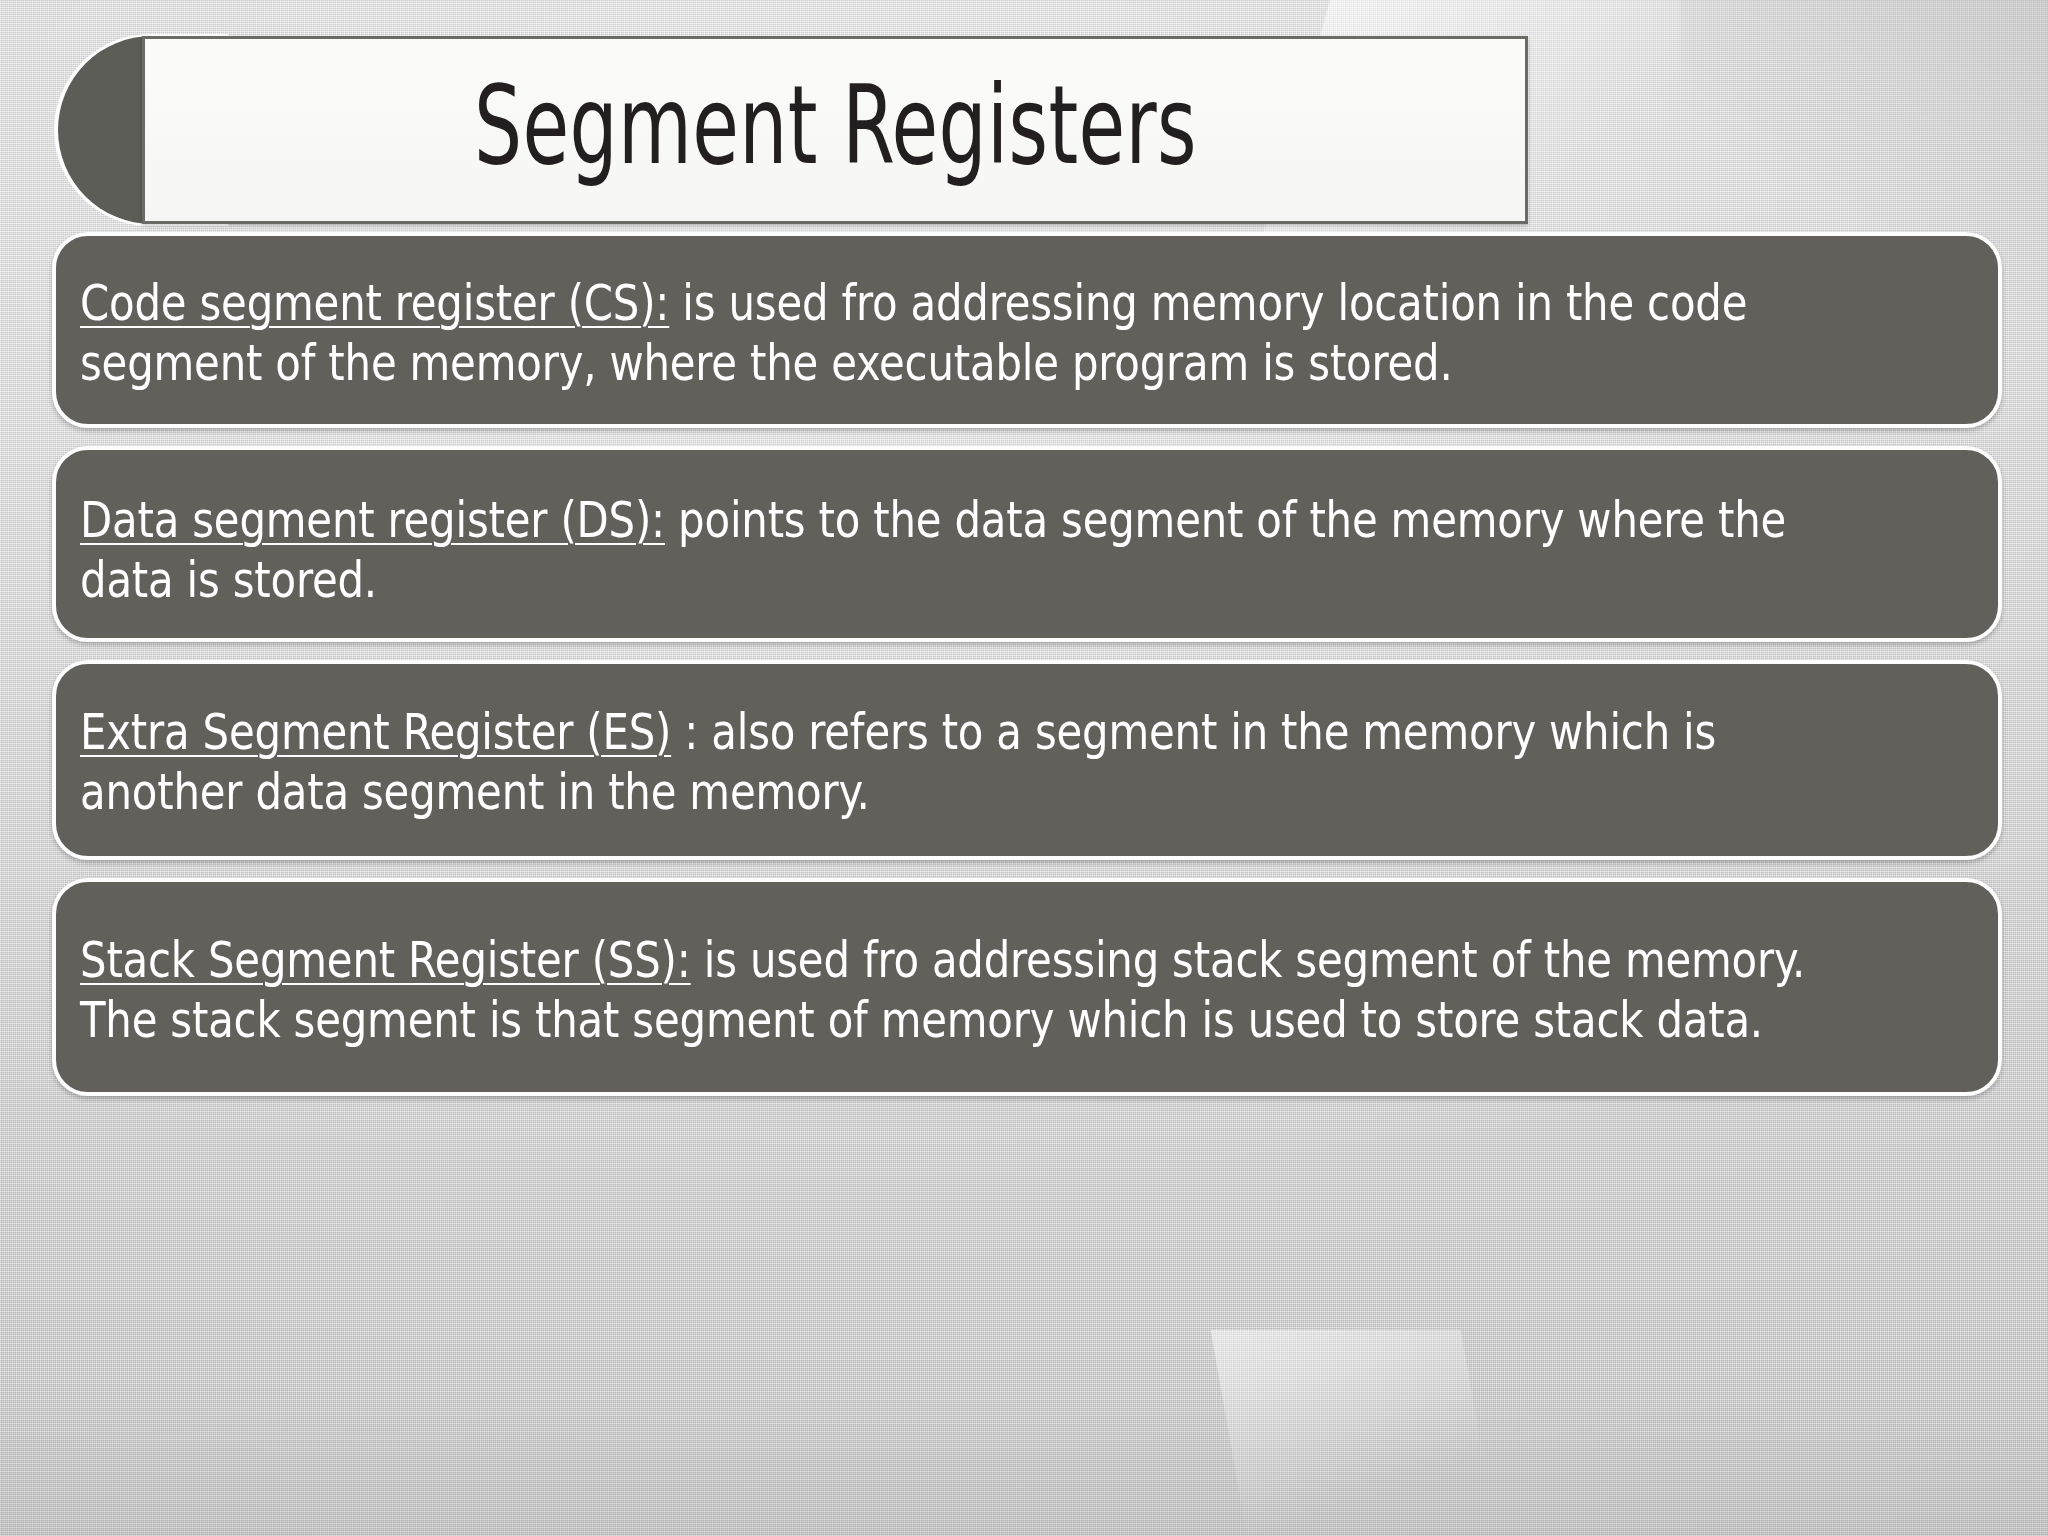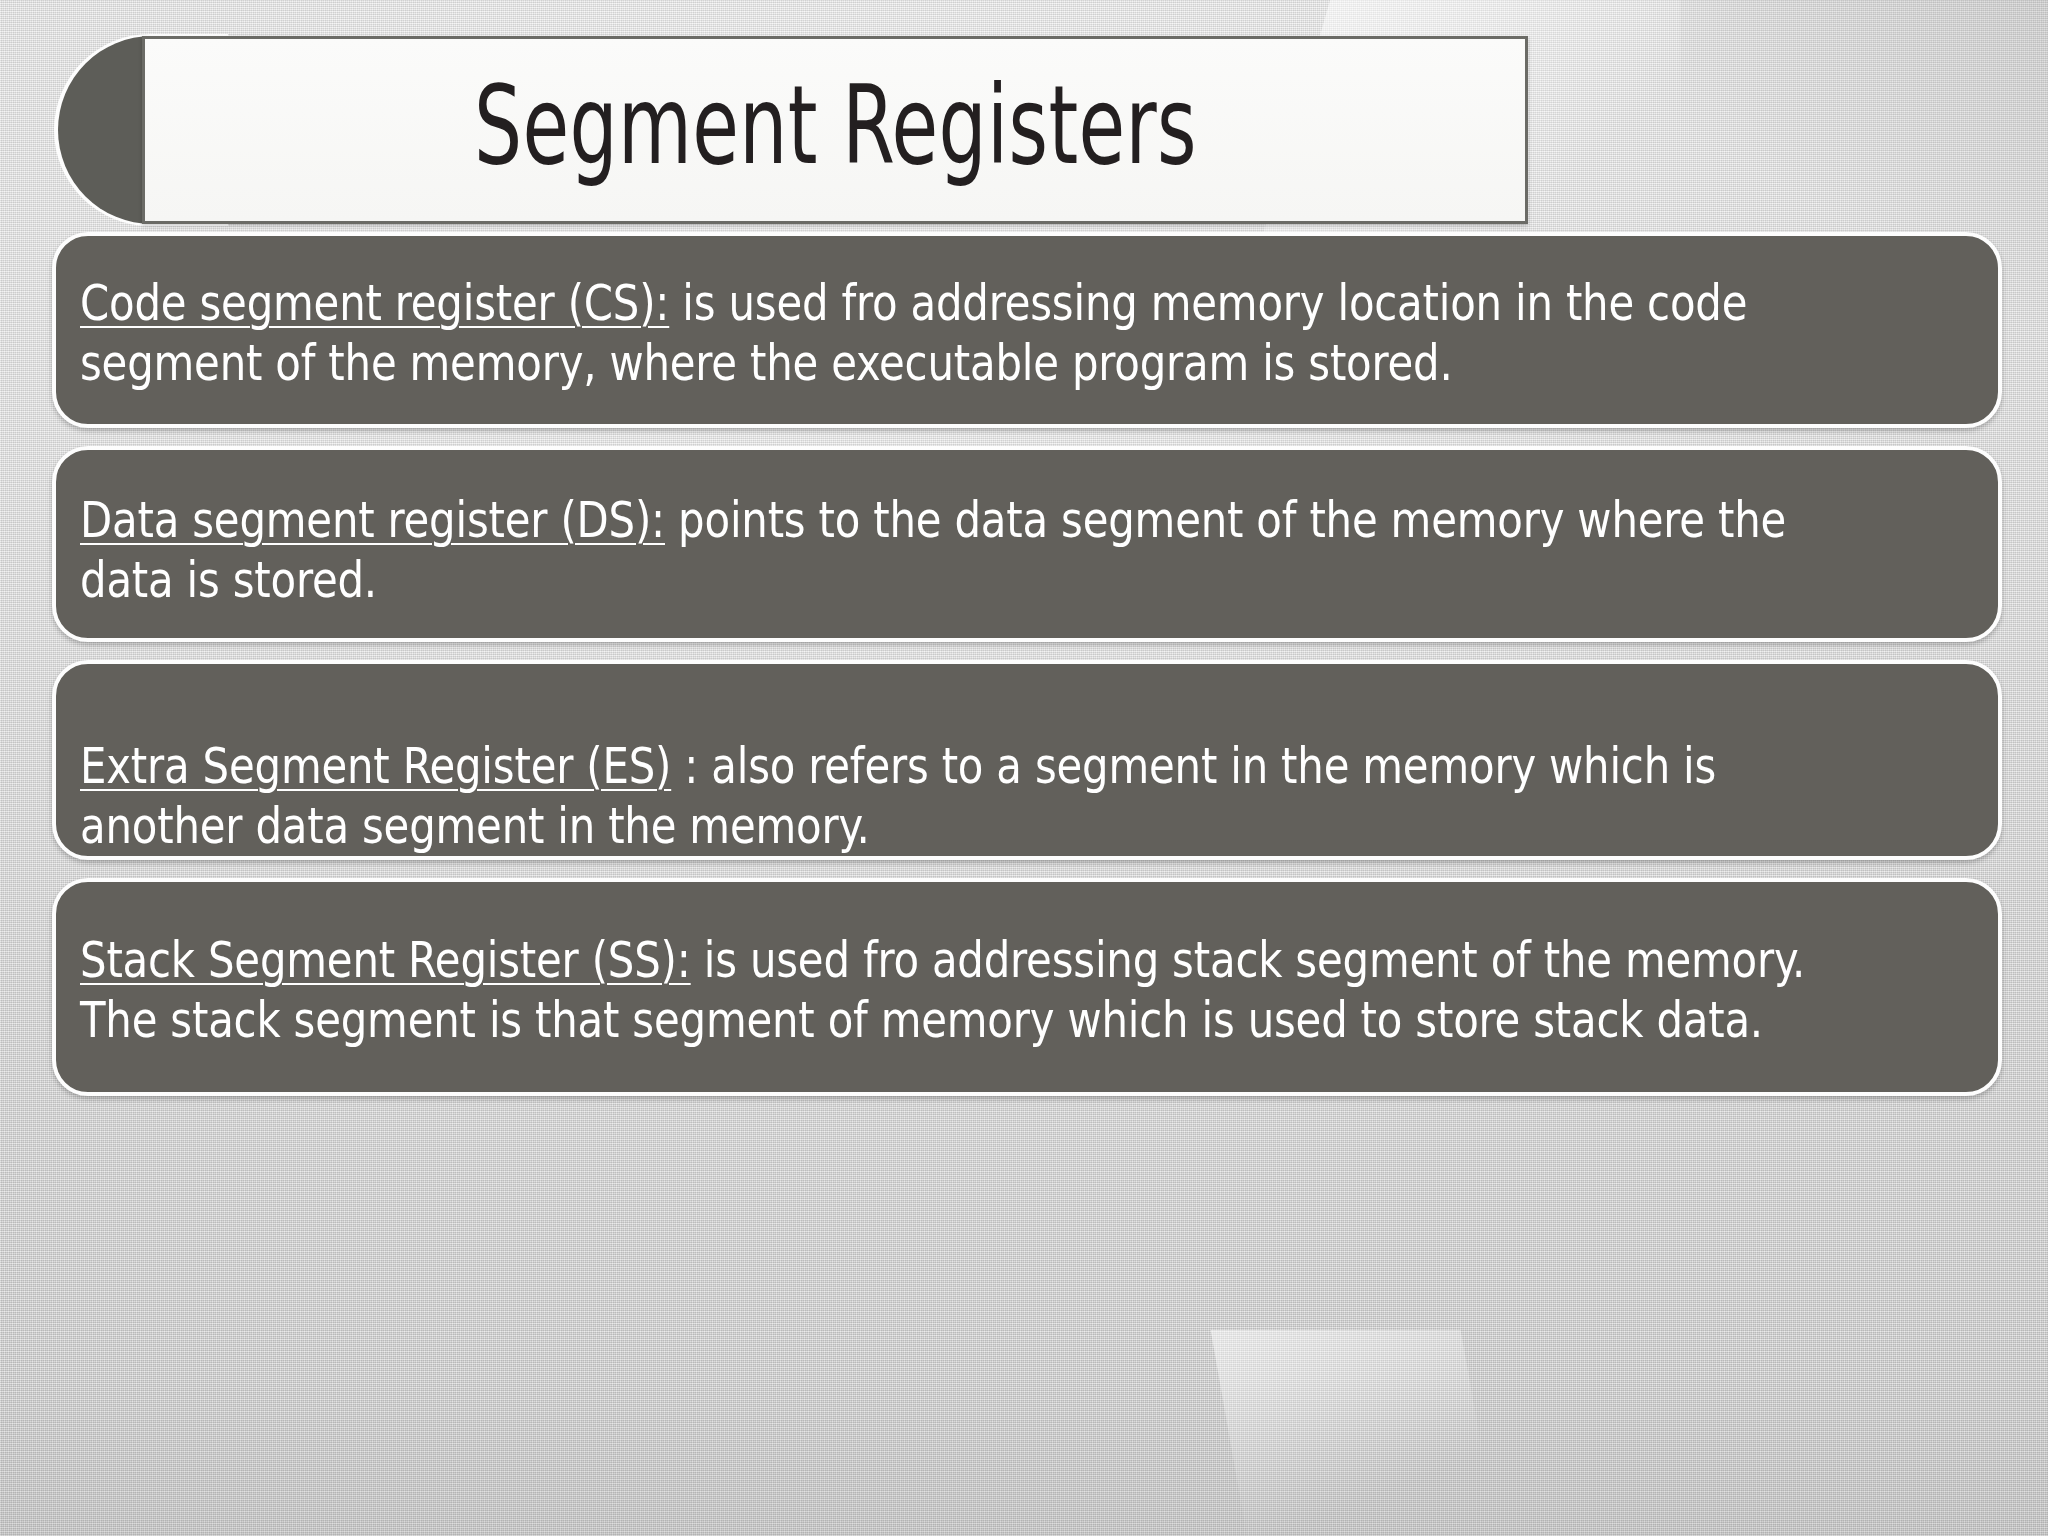--- a/index.html
+++ b/index.html
@@ -130,21 +130,21 @@
     background: #62605b;
     border: 4px solid #fdfdfd;
     border-radius: 36px;
     box-shadow: 0 3px 5px rgba(0,0,0,0.22);
     display: flex;
     align-items: center;
     margin-bottom: 18px;
   }
   .content-box.b1 { height: 196px; padding: 0 48px 0 24px; }
   .content-box.b2 { height: 196px; padding: 8px 40px 0 24px; }
-  .content-box.b3 { height: 200px; padding: 0 40px 0 24px; align-items: flex-end; }
+  .content-box.b3 { height: 200px; padding: 0 40px 0 24px; }
   .content-box.b4 { height: 218px; padding: 0 40px 0 24px; }
 
   .box-text {
     font-family: "DejaVu Sans Condensed", "Liberation Sans Narrow", "Liberation Sans", sans-serif;
     color: #ffffff;
     font-size: 50px;
     line-height: 1.20;
     letter-spacing: -0.2px;
     transform: scaleX(0.93);
     transform-origin: left center;

